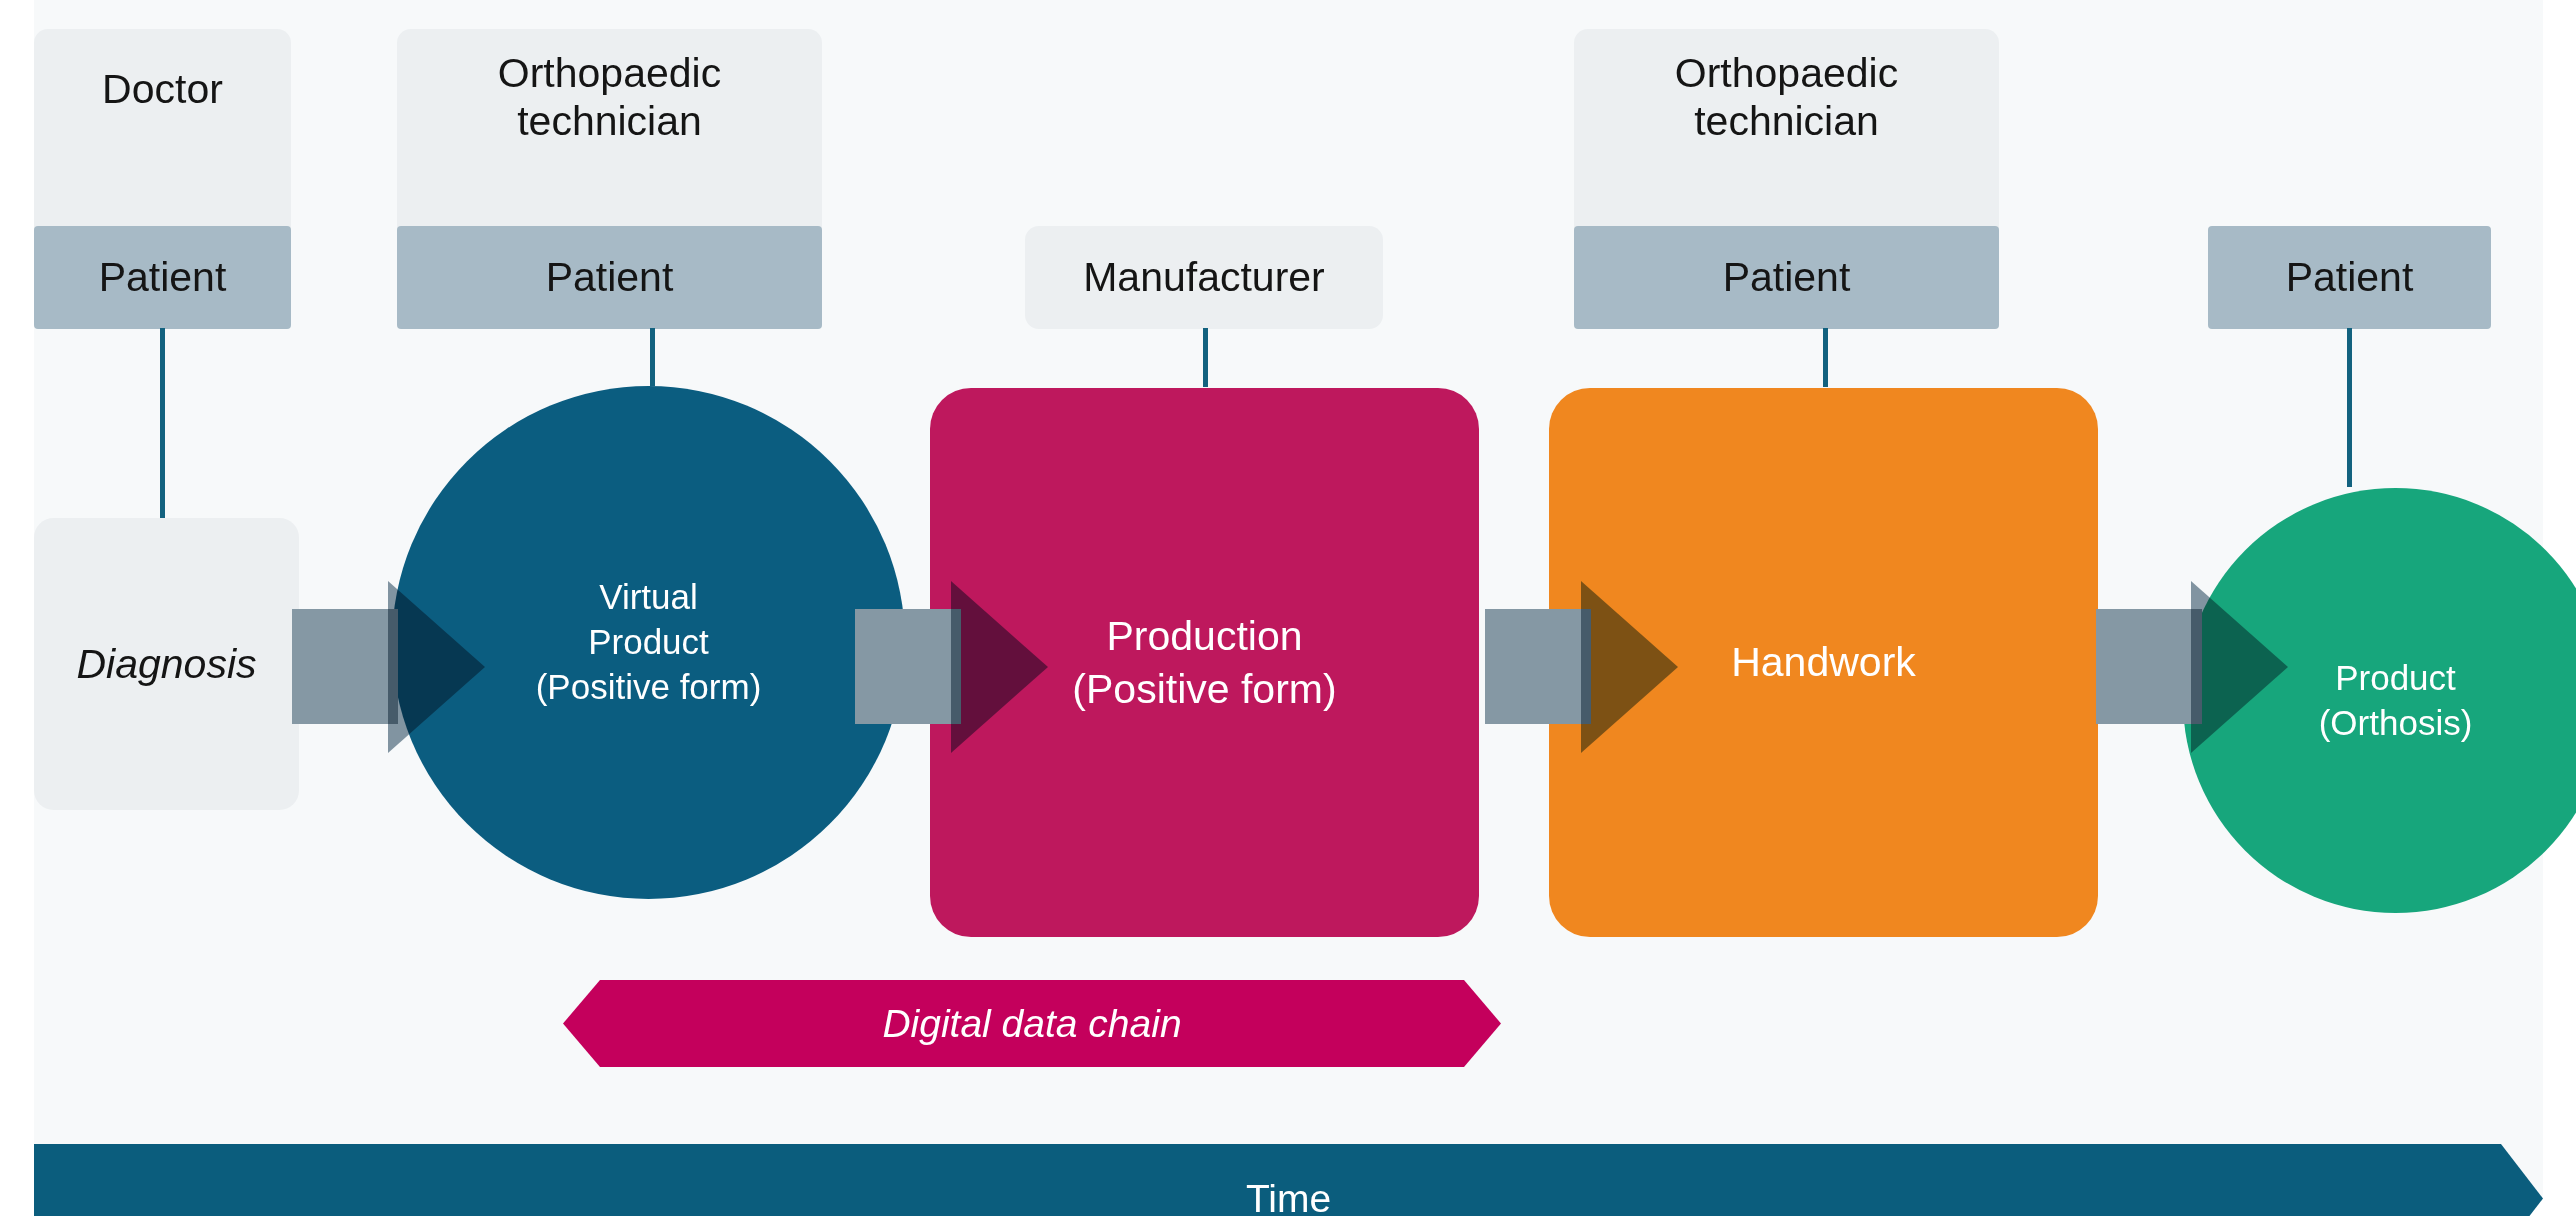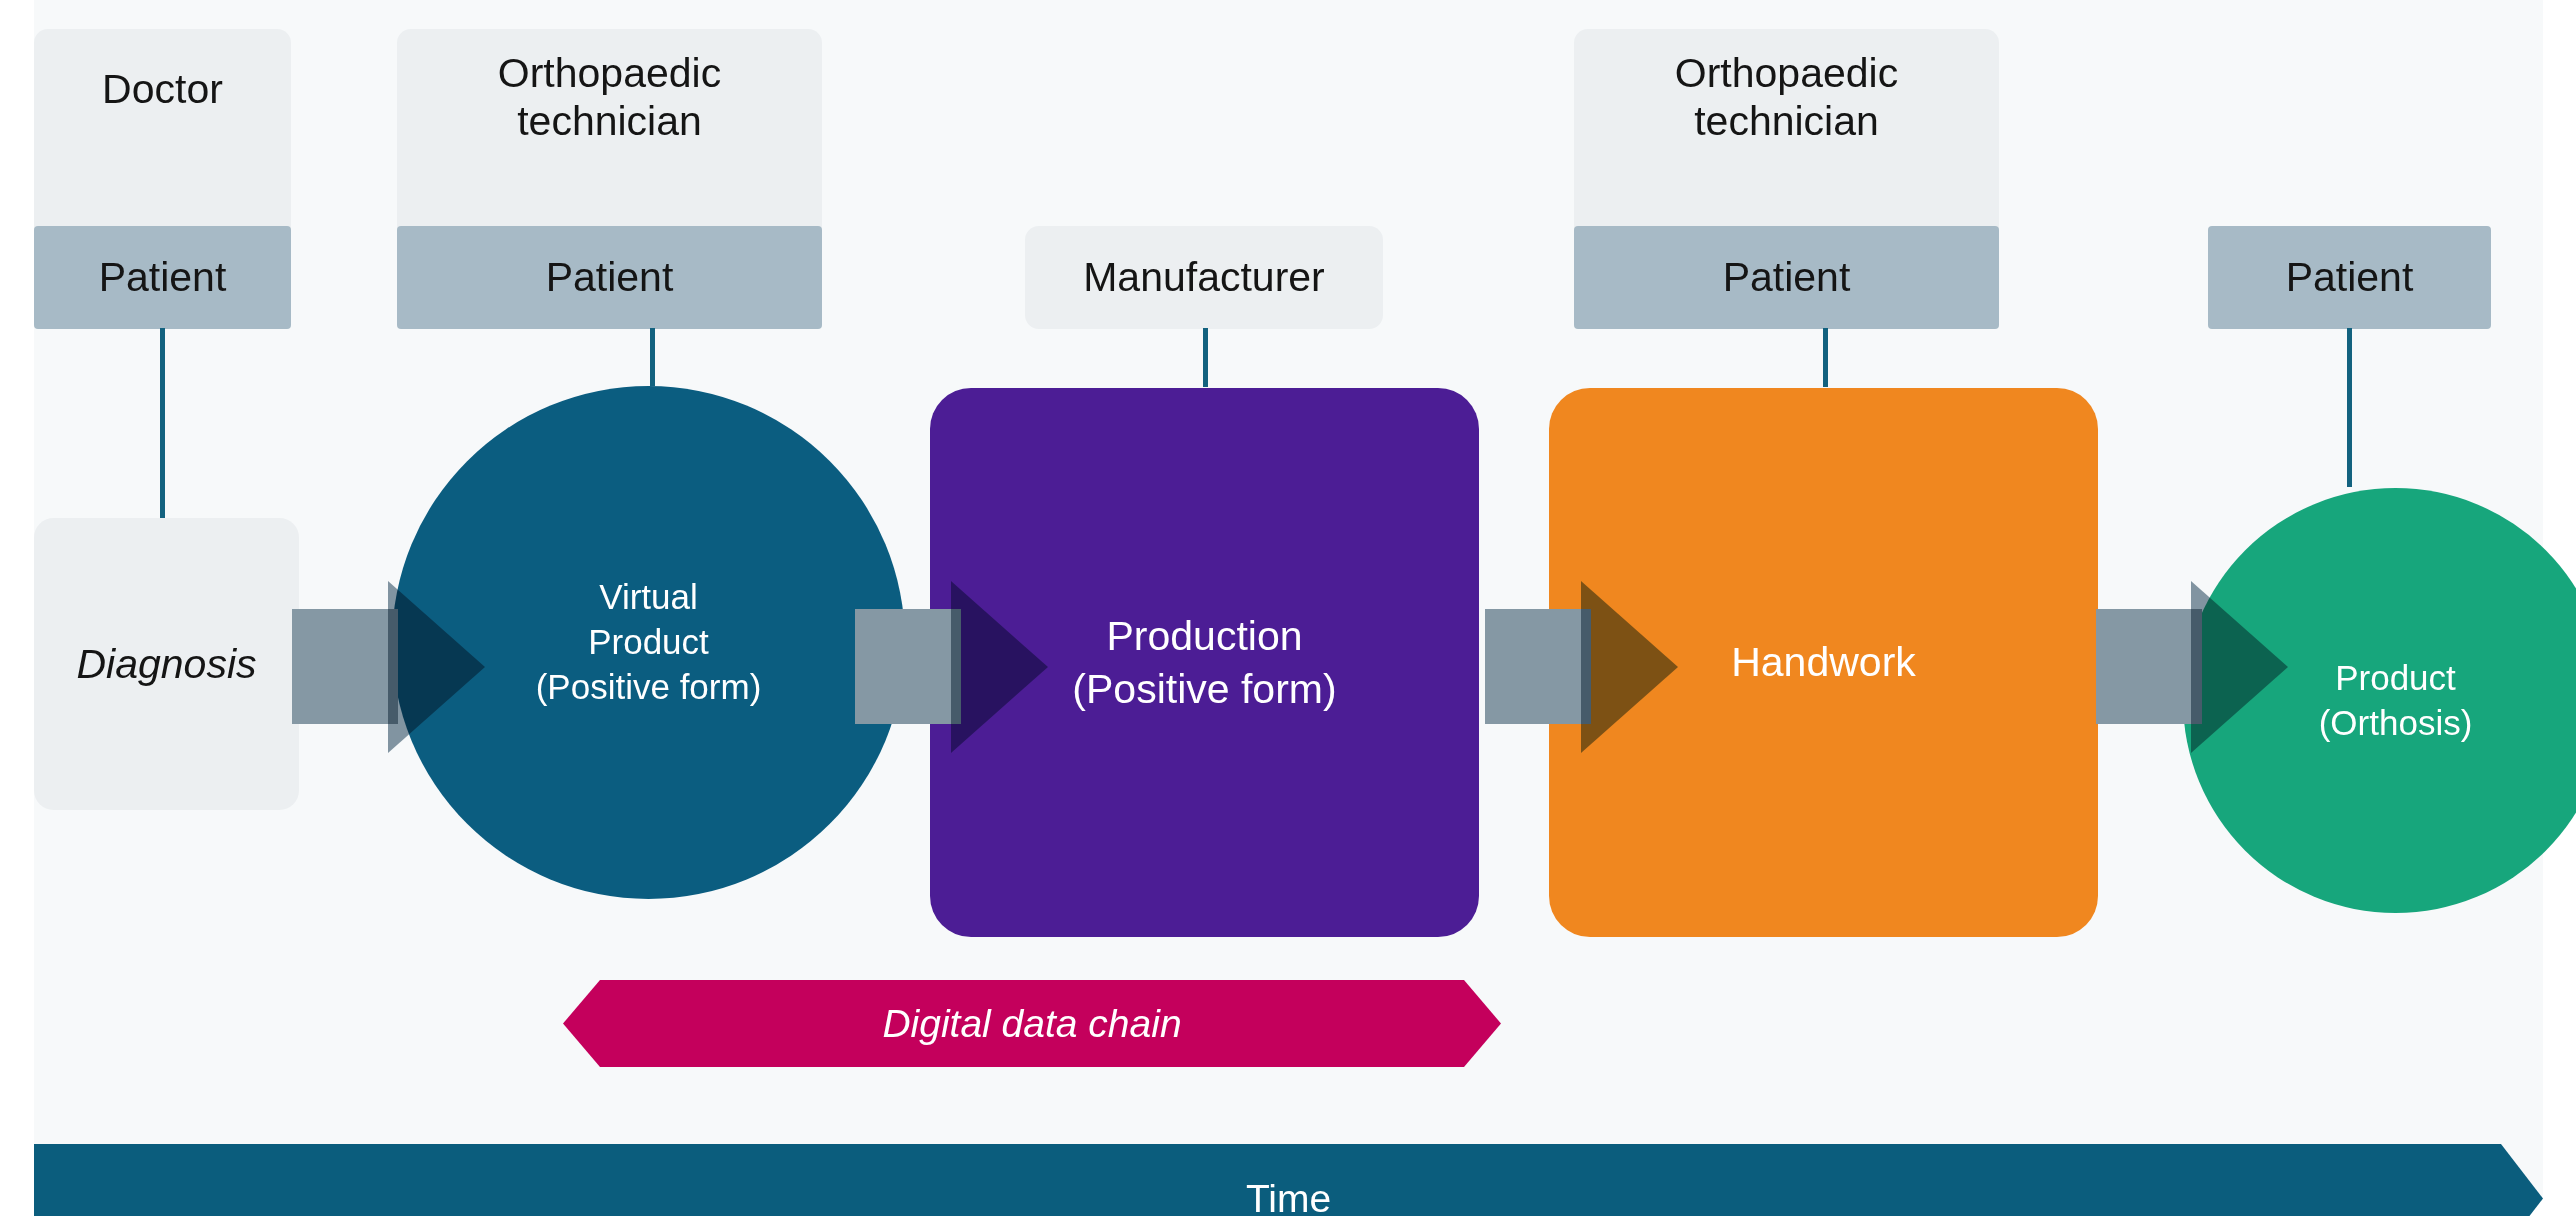--- a/index.html
+++ b/index.html
@@ -185,21 +185,21 @@
   <div class="stage stage-diagnosis" style="left:0px; top:518px; width:265px; height:292px; z-index:1;font-style:italic;">
     <span>Diagnosis</span>
   </div>
 
   <div class="stage stage-circle" style="left:358px; top:386px; width:513px; height:513px; background:#0b5d80; flex-direction:column; z-index:1;">
     <span>Virtual</span>
     <span>Product</span>
     <span>(Positive form)</span>
   </div>
 
-  <div class="stage stage-rounded" style="left:896px; top:388px; width:549px; height:549px; background:#4c1d95; flex-direction:column; z-index:1;">
+  <div class="stage stage-rounded" style="left:896px; top:388px; width:549px; height:549px; background:#be185d; flex-direction:column; z-index:1;">
     <span>Production</span>
     <span>(Positive form)</span>
   </div>
 
   <div class="stage stage-rounded" style="left:1515px; top:388px; width:549px; height:549px; background:#f0871f; flex-direction:column; z-index:1;">
     <span>Handwork</span>
   </div>
 
   <div class="stage stage-circle" style="left:2149px; top:488px; width:425px; height:425px; background:#17a67c; flex-direction:column; z-index:1;">
     <span>Product</span>

